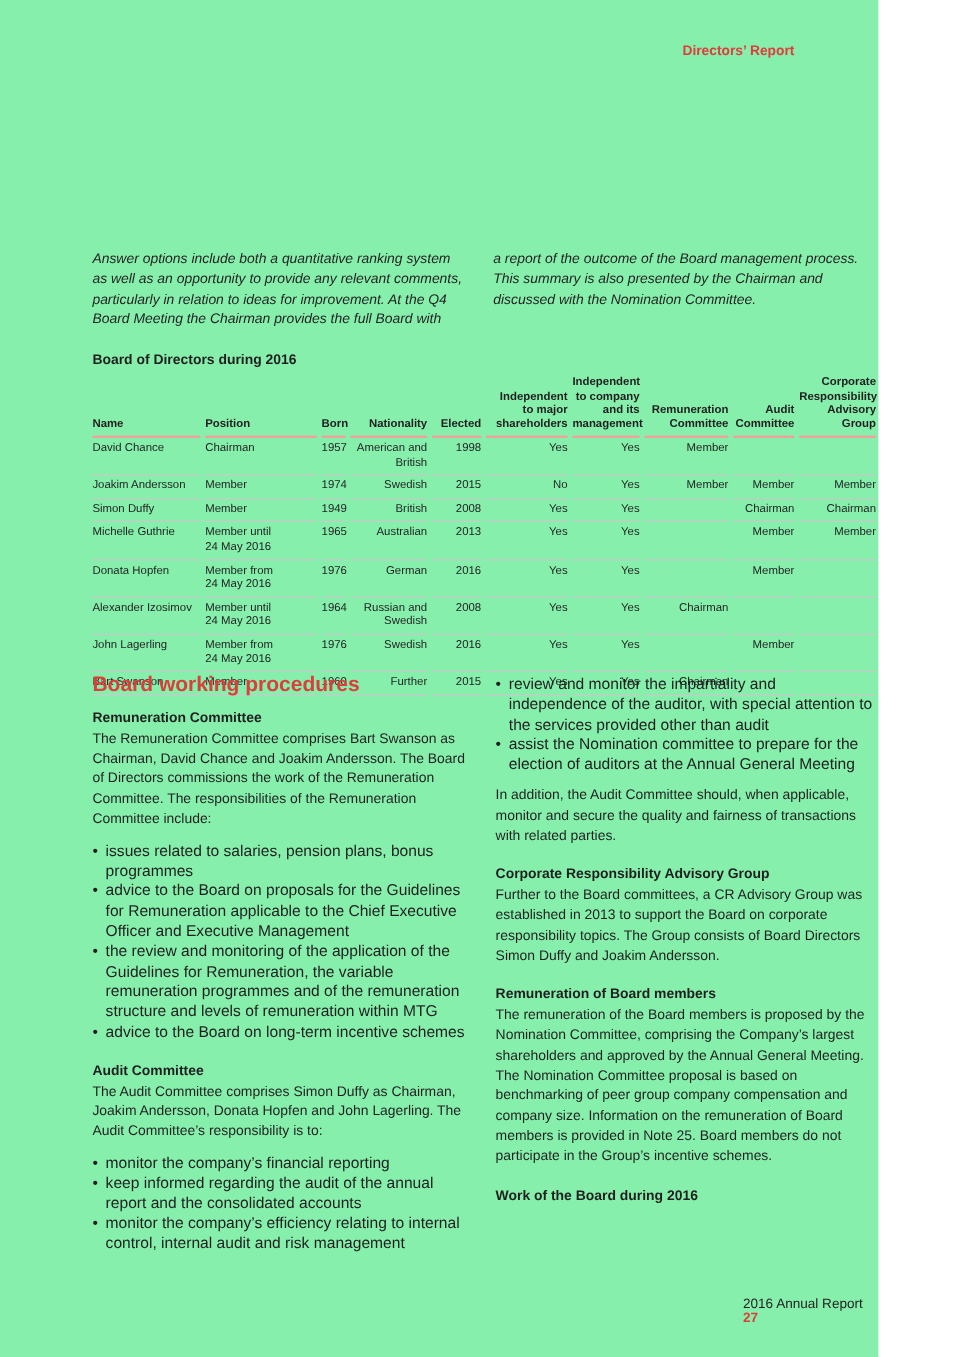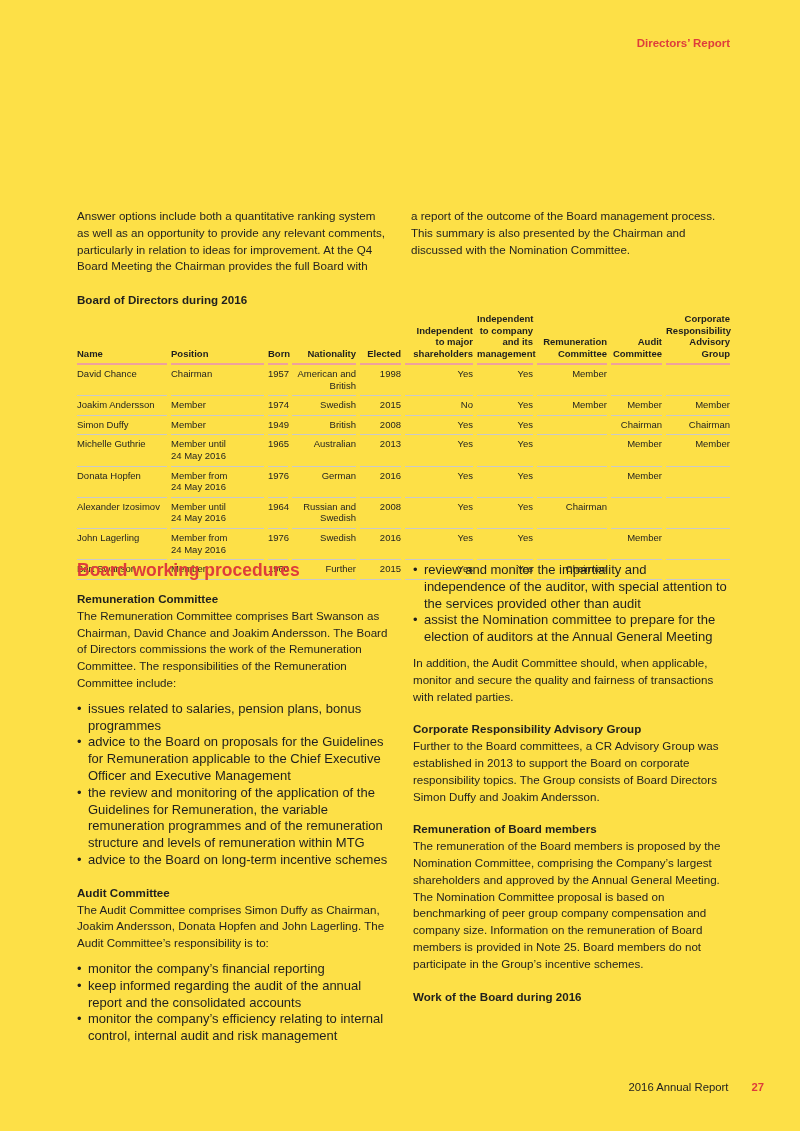--- a/index.html
+++ b/index.html
@@ -4,43 +4,44 @@
 <style>
   * { box-sizing: border-box; margin: 0; padding: 0; }
   html, body { background: #ffffff; }
   body {
     font-family: "Liberation Sans", sans-serif;
     color: #1f1f1f;
     -webkit-font-smoothing: antialiased;
   }
   .page {
     position: relative;
-    width: 800px;
+    width: 732px;
     height: 1131px;
-    background: #fde047;
+    background: #86efac;
     overflow: hidden;
   }
   .report-label {
     position: absolute;
     top: 37px;
     right: 70px;
     font-size: 11.5px;
     font-weight: bold;
     color: var(--accent, #de3d3b);
   }
   
   .intro {
     position: absolute;
     top: 208px;
     left: 77px;
     width: 653px;
     display: flex;
     gap: 21px;
     font-size: 11.6px;
     line-height: 16.8px;
+    font-style: italic;
   }
   .intro-left { width: 313px; }
   .intro-right { width: 317px; }
 
   
   .table-section {
     position: absolute;
     top: 293px;
     left: 77px;
     width: 657px;
@@ -129,20 +130,21 @@
   .main .col > ul:first-child { margin-top: 2px; }
 
   
   .footer {
     position: absolute;
     top: 1081px;
     right: 36px;
     display: flex;
     align-items: baseline;
     font-size: 11.3px;
+    flex-direction: column;
   }
   .footer .page-num {
     font-weight: bold;
     color: var(--accent, #de3d3b);
     margin-left: 23px;
   }
 </style>
 </head>
 <body>
 

